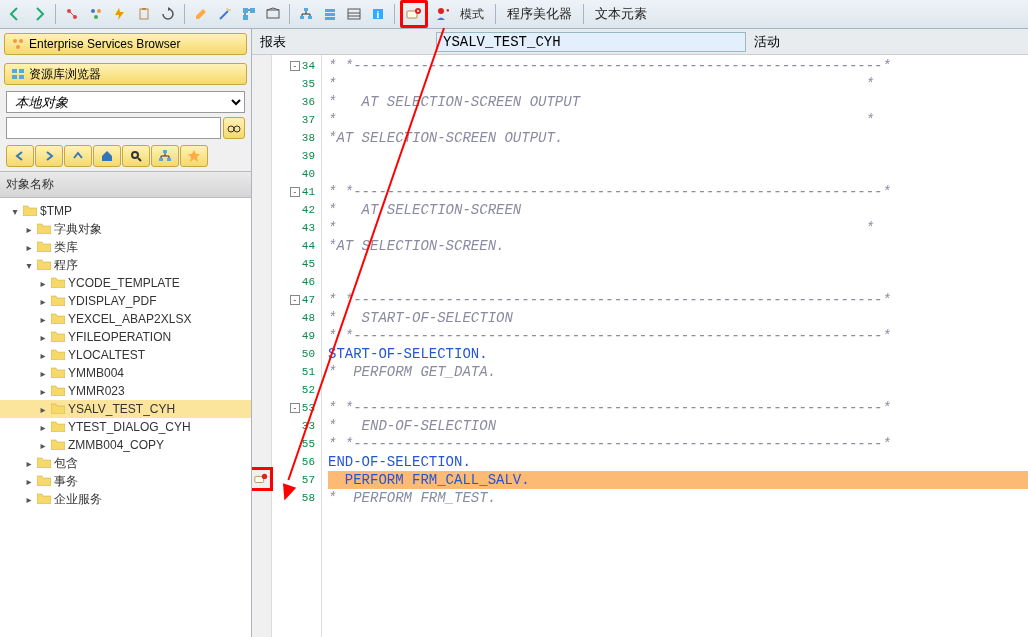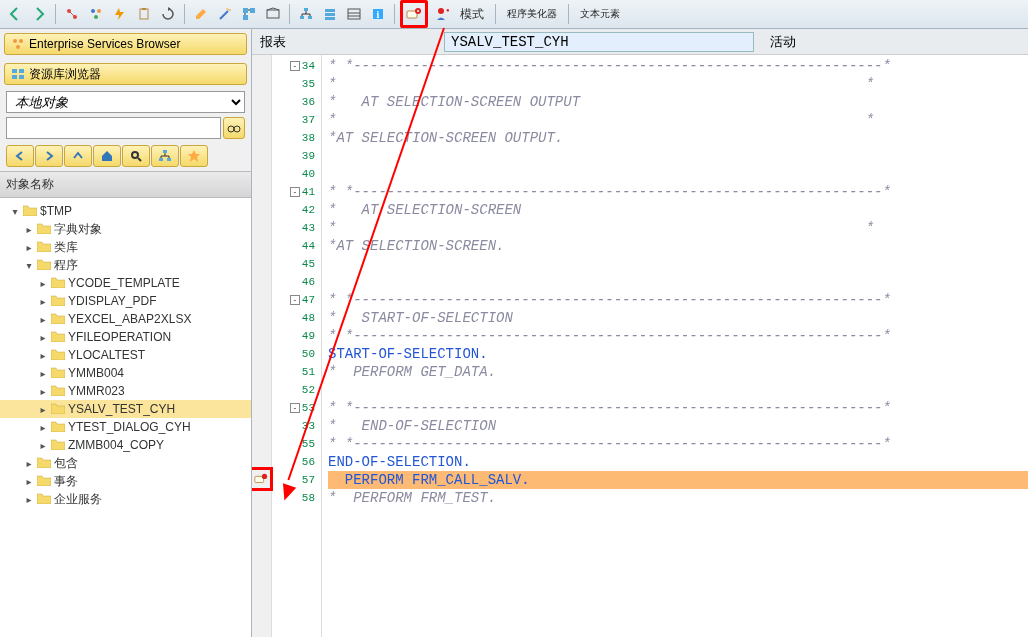--- a/index.html
+++ b/index.html
@@ -5,21 +5,21 @@
 * { box-sizing: border-box; margin: 0; padding: 0; }
 body { font-family: Arial, "Microsoft YaHei", sans-serif; font-size: 12px; background: #f2f2f2; width: 1028px; height: 637px; overflow: hidden; position: relative; }
 
 
 .toolbar { height: 29px; background: linear-gradient(#eef3f7,#dde6ee); border-bottom: 1px solid #a8b4c0; display: flex; align-items: center; padding: 0 4px; gap: 2px; }
 .tbtn { width: 22px; height: 22px; display: flex; align-items: center; justify-content: center; border: 1px solid transparent; border-radius: 2px; cursor: pointer; }
 .tbtn svg { width: 16px; height: 16px; }
 .sep { width: 1px; height: 20px; background: #a8b4c0; margin: 0 3px; }
 .tbtn-red { border: 3px solid #ff0000 !important; width: 28px; height: 28px; }
 .tlabel { padding: 0 6px; color: #333; }
-.tlabel.bold { font-weight: 400; color: #222; font-size: 10px; }
+.tlabel.bold { font-weight: 400; color: #222; font-size: 13px; }
 
 
 .main { display: flex; height: calc(637px - 29px); }
 
 
 .left { width: 252px; background: #f0f0f0; border-right: 1px solid #a8b4c0; display: flex; flex-direction: column; }
 .goldbtn { background: linear-gradient(#fff2b8,#f5d96a); border: 1px solid #c9a73a; border-radius: 3px; height: 22px; display: flex; align-items: center; padding: 0 6px; margin: 4px; gap: 4px; cursor: pointer; }
 .goldbtn svg { width: 14px; height: 14px; }
 .dropdown { display: flex; align-items: center; margin: 2px 6px; gap: 2px; }
 .dropdown select { flex: 1; height: 22px; font-style: italic; padding: 0 4px; border: 1px solid #999; background: #fff; }
@@ -35,21 +35,21 @@
 .tnode { display: flex; align-items: center; height: 18px; gap: 3px; cursor: pointer; font-size: 12px; color: #333; }
 .tnode .exp { width: 10px; font-size: 10px; color: #555; text-align: center; }
 .tnode .fld { width: 14px; height: 12px; }
 .tnode.sel { background: #fbe49b; }
 .ind0 { padding-left: 10px; }
 .ind1 { padding-left: 24px; }
 .ind2 { padding-left: 38px; }
 
 
 .right { flex: 1; display: flex; flex-direction: column; background: #fff; }
-.rhdr { display: flex; align-items: center; height: 26px; background: #e8ecef; border-bottom: 1px solid #ccc; padding: 0 4px; gap: 8px; }
+.rhdr { display: flex; align-items: center; height: 26px; background: #e8ecef; border-bottom: 1px solid #ccc; padding: 0 4px; }
 .rhdr .lbl { width: 180px; padding-left: 4px; font-size: 13px; }
 .rhdr input { width: 310px; height: 20px; background: #e3effc; border: 1px solid #9bb; padding: 0 6px; font-family: "Courier New", monospace; font-size: 14px; }
 .rhdr .status { padding-left: 8px; font-size: 13px; }
 
 .editor { flex: 1; display: flex; overflow: hidden; background: #fff; position: relative; }
 .marker-gutter { width: 20px; background: #f0f0f0; border-right: 1px solid #ddd; position: relative; }
 .gutter { width: 50px; background: #fff; border-right: 1px solid #ddd; padding-top: 2px; }
 .gutter .gline { height: 18px; display: flex; align-items: center; justify-content: flex-end; }
 .gutter .ln { color: #0a8a4a; font-family: "Courier New", monospace; font-size: 11px; padding-right: 6px; }
 .gutter .fold { width: 10px; height: 10px; border: 1px solid #888; font-size: 8px; line-height: 8px; text-align: center; cursor: pointer; background: #fff; margin-right: 2px; }

